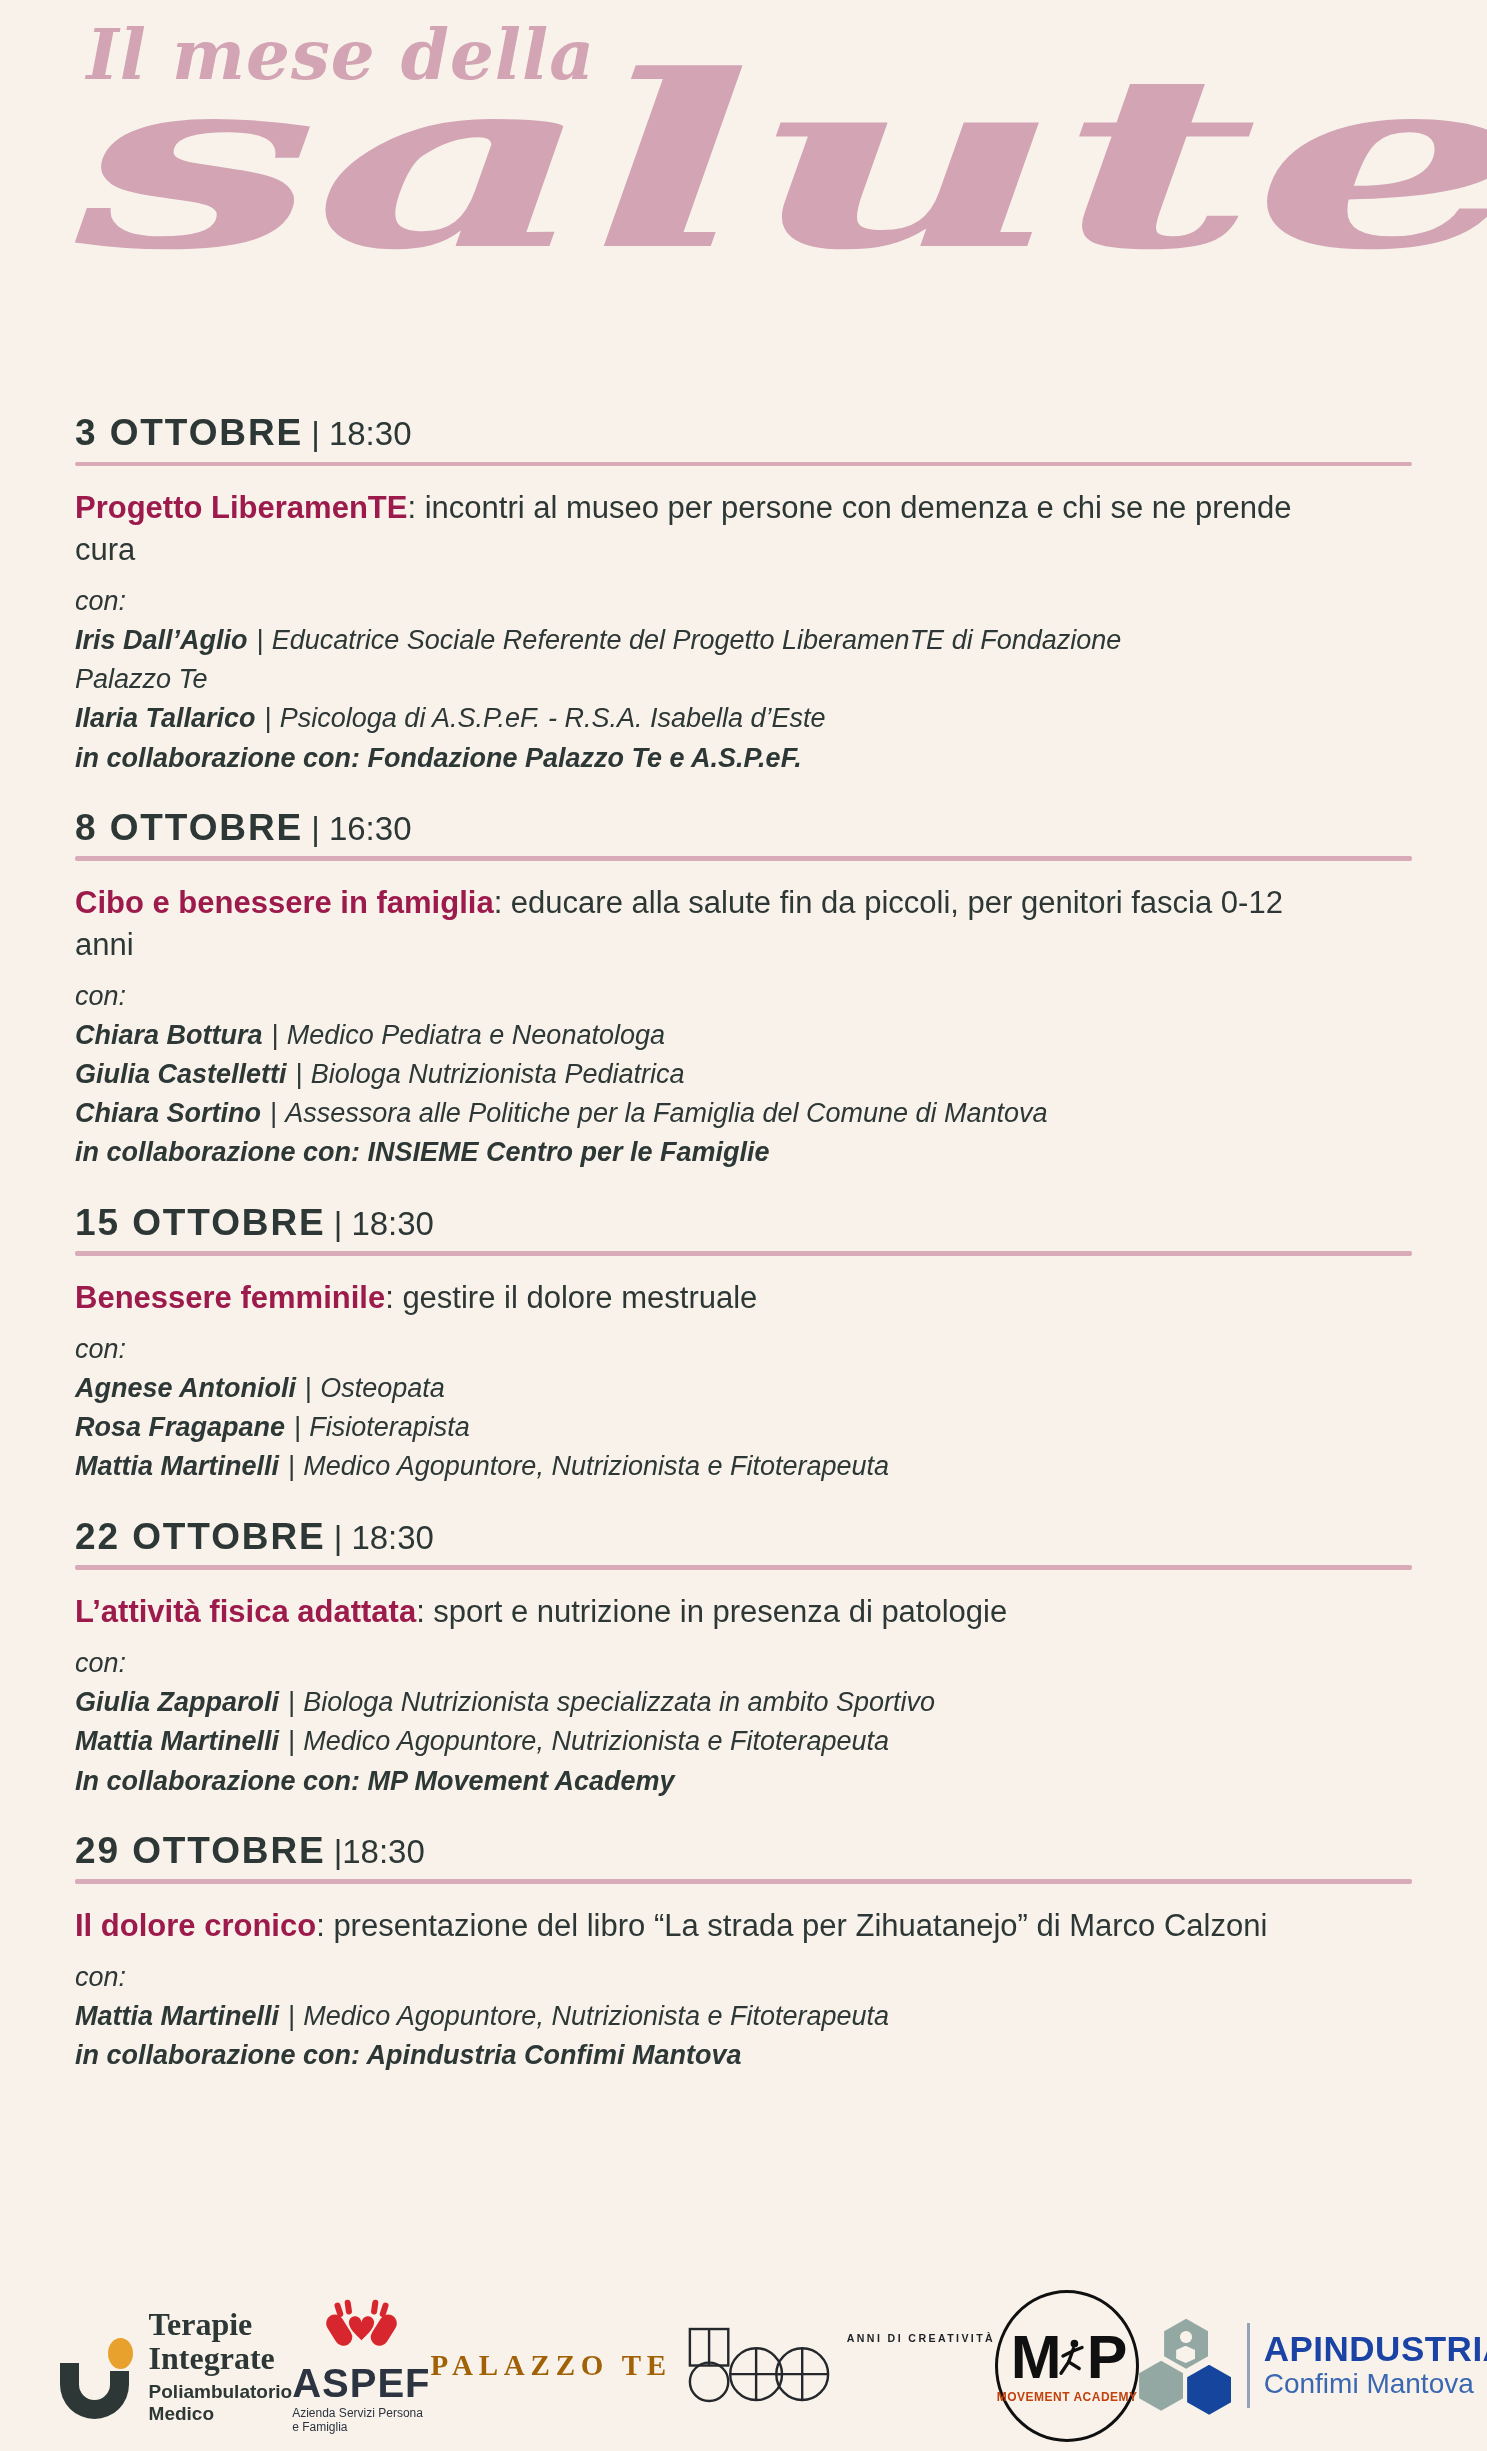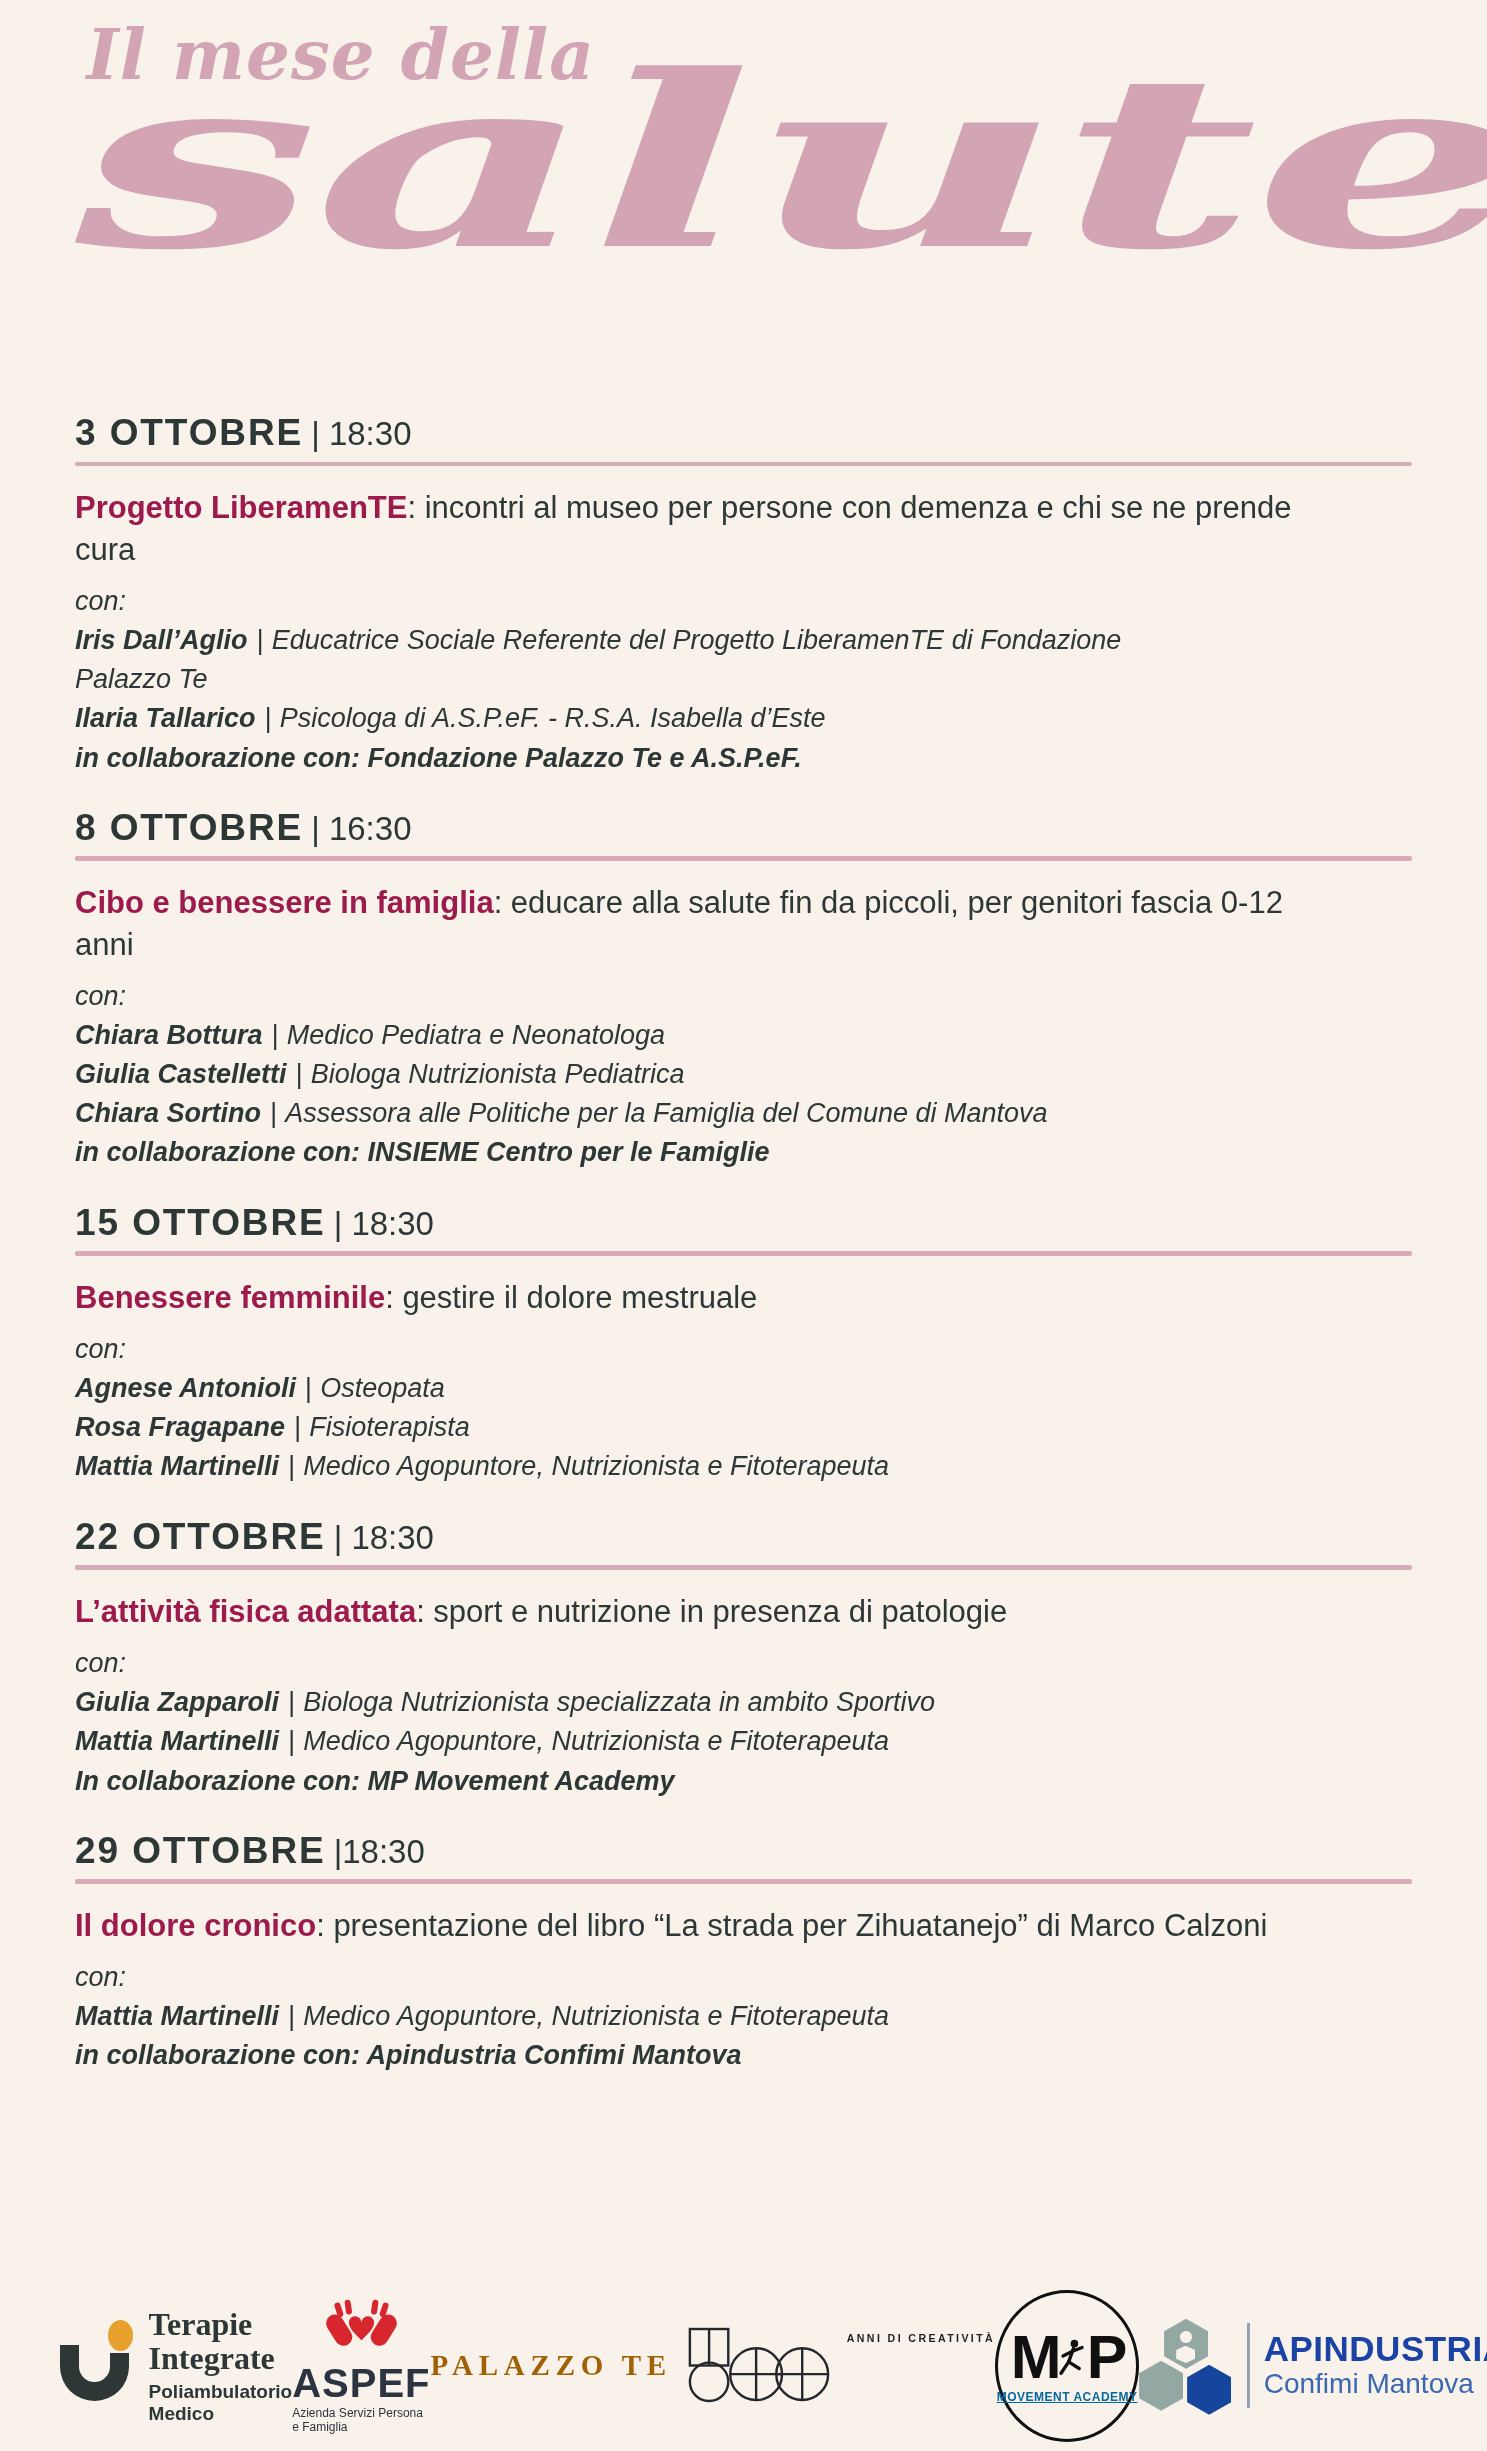--- a/index.html
+++ b/index.html
@@ -44,21 +44,21 @@
   .collab { font-style:italic; font-weight:700; font-size:27px; line-height:1.45; }
 
   
   .footer {
     position:absolute; left:0; right:0; bottom:5.8px; height:161px;
     display:flex; align-items:center; justify-content:space-between; padding:0 54px;
   }
   .logo { display:flex; align-items:center; }
 
   
-  .ti { gap:9.6px; align-items:center; }
+  .ti { gap:9.6px; align-items:flex-end; }
   .ti-mark { position:relative; width:85px; height:83px; flex:none; }
   .ti-u {
     position:absolute; left:5.8px; top:21px; width:69px; height:56px;
     border:19px solid #2c3736; border-top:none; border-radius:0 0 38px 38px;
   }
   .ti-u-trim { position:absolute; left:56px; top:15.4px; width:21px; height:13.4px; background:#f8f2ea; }
   .ti-dot { position:absolute; left:54px; top:-3.8px; width:25px; height:31px; border-radius:50%; background:#e9a12d; }
   .ti-text { display:flex; flex-direction:column; }
   .ti-name { font-family:"Liberation Serif", serif; font-weight:700; font-size:32px; line-height:1.07; color:#2c3736; }
   .ti-sub { font-weight:700; font-size:19px; margin-top:5.8px; color:#2c3736; }
@@ -72,21 +72,21 @@
   .pt { gap:15.4px; }
   .pt-name { font-family:"Liberation Serif", serif; font-weight:700; font-size:29px; letter-spacing:5.8px; color:#a16207; white-space:nowrap; }
   .pt-tag { font-weight:700; font-size:10.6px; letter-spacing:2.4px; color:#1d2024; align-self:flex-start; margin-top:5.8px; white-space:nowrap; }
 
   
   .mp-circle {
     width:144px; height:152px; border:3.8px solid #101010; border-radius:50%;
     display:flex; flex-direction:column; align-items:center; justify-content:center; flex:none;
   }
   .mp-letters { display:flex; align-items:center; font-weight:700; font-size:61px; line-height:1; color:#101010; letter-spacing:-3.8px; }
-  .mp-label { font-weight:700; font-size:12px; letter-spacing:0.5px; color:#0369a1; margin-top:1.9px; white-space:nowrap;text-decoration:underline; }
+  .mp-label { font-weight:700; font-size:12px; letter-spacing:0.5px; color:#c2410c; margin-top:1.9px; white-space:nowrap; }
 
   
   .api { gap:13.4px; }
   .api-hexes { position:relative; width:94px; height:94px; flex:none; }
   .hex { position:absolute; clip-path:polygon(50% 0,100% 25%,100% 75%,50% 100%,0 75%,0 25%); }
   .hex-top { left:25px; top:0; width:44px; height:50px; background:#93a7a3; }
   .hex-left { left:0; top:42px; width:44px; height:50px; background:#93a7a3; }
   .hex-right { left:48px; top:46px; width:44px; height:50px; background:#15459c; }
   .hex-eye { position:absolute; left:41px; top:12.5px; width:11.5px; height:11.5px; border-radius:50%; background:#f8f2ea; }
   .hex-body { position:absolute; left:37px; top:27px; width:19px; height:17.3px;

